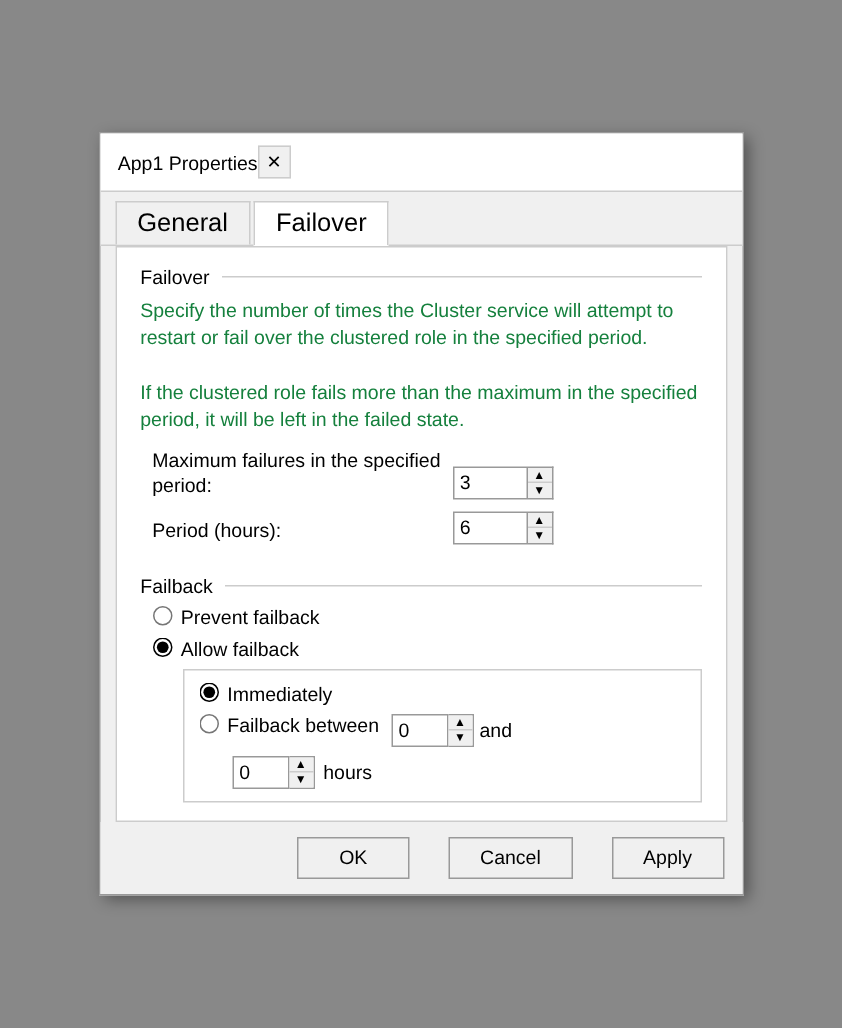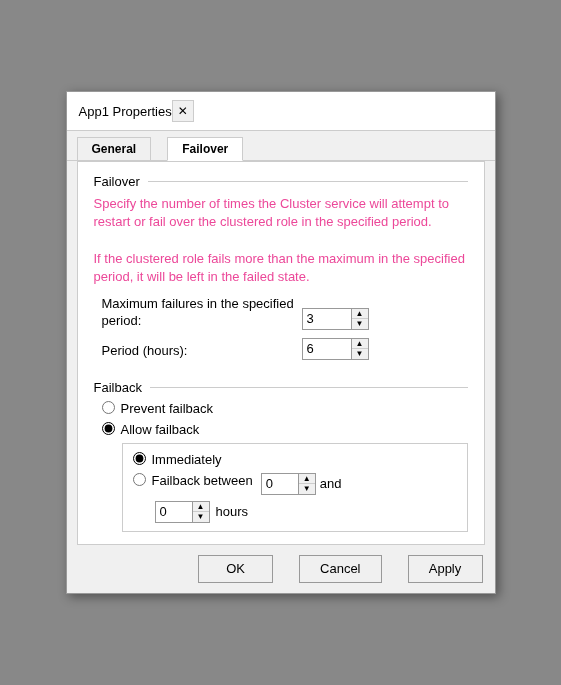--- a/index.html
+++ b/index.html
@@ -45,24 +45,23 @@
       background: #f0f0f0;
       border-bottom: 1px solid #ccc;
       padding: 6px 10px 0 10px;
     }
     .tab {
       padding: 4px 14px;
       border: 1px solid #ccc;
       border-bottom: none;
       background: #f0f0f0;
       cursor: pointer;
-      font-size: 12px;
-      margin-right: 16px;
+      font-size: 17px;
+      margin-right: 2px;
       position: relative;
-      font-weight: bold;
     }
     .tab.active {
       background: #fff;
       border-bottom: 1px solid #fff;
       z-index: 1;
       margin-bottom: -1px;
     }
     .tab-content {
       background: #fff;
       border: 1px solid #ccc;
@@ -79,21 +78,21 @@
       white-space: nowrap;
       margin-right: 8px;
     }
     .section-line {
       flex: 1;
       height: 1px;
       background: #ccc;
     }
     .section-desc {
       font-size: 13px;
-      color: #ec4899;
+      color: #15803d;
       margin-bottom: 10px;
       line-height: 1.4;
     }
     .field-row {
       display: flex;
       align-items: flex-end;
       margin-bottom: 8px;
       padding-left: 8px;
     }
     .field-label {

